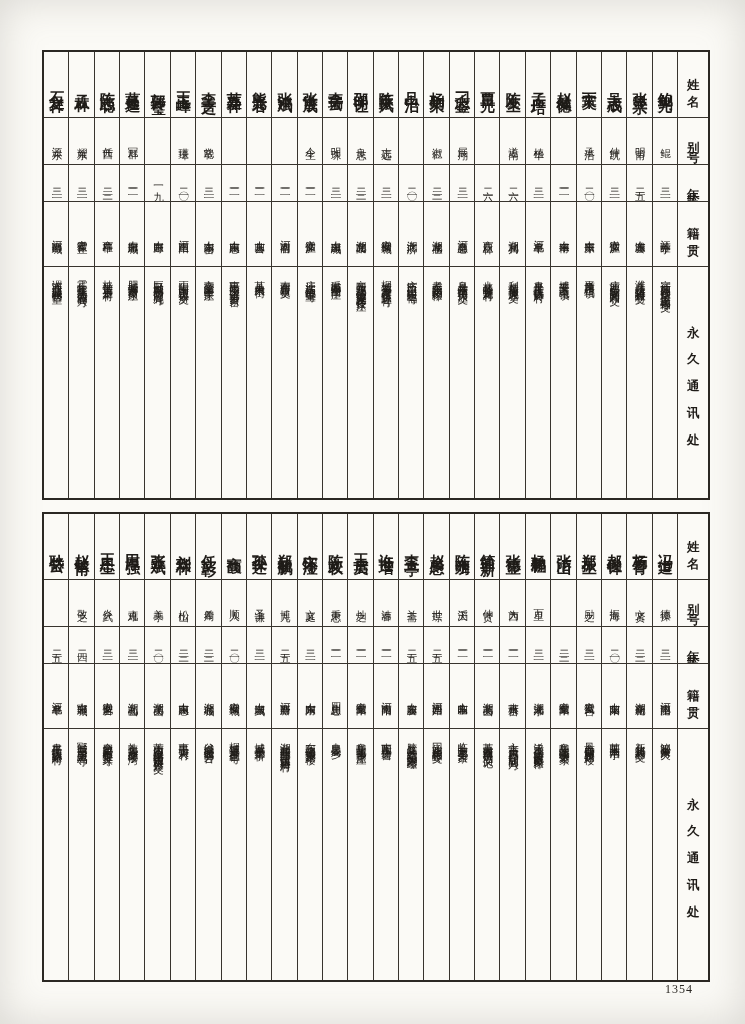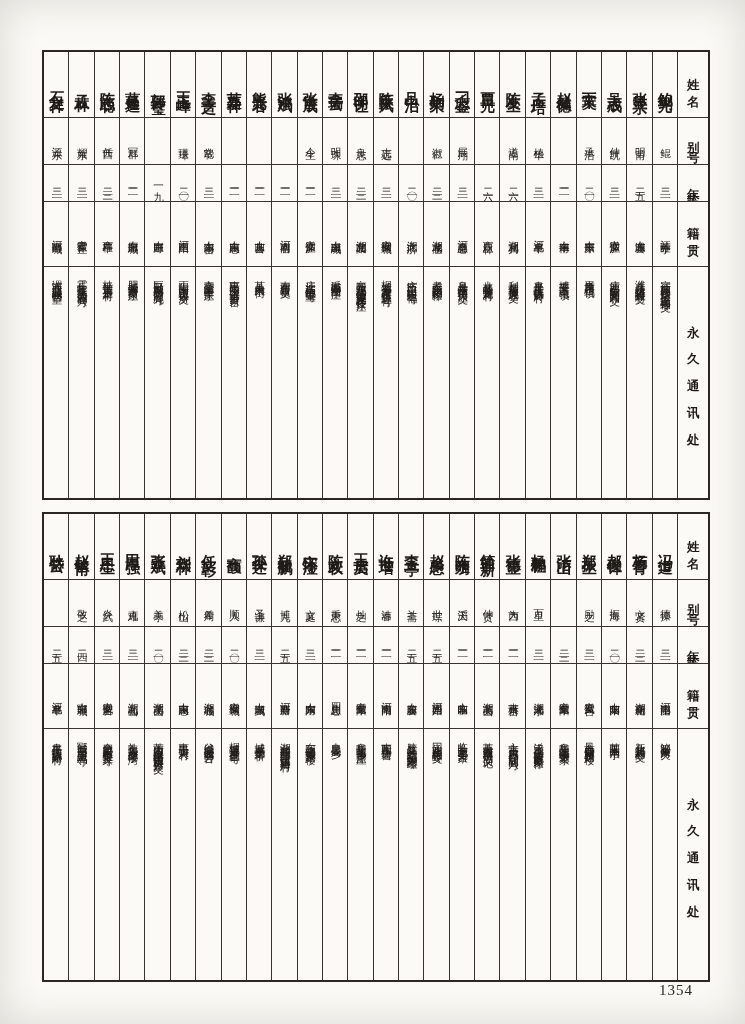--- a/index.html
+++ b/index.html
@@ -62,21 +62,21 @@
   .header-col .vtext{font-weight:700;font-size:12.5px;}
   .h-name .vtext{letter-spacing:17px;}
   .h-alias .vtext{letter-spacing:10px;}
   .h-age .vtext{letter-spacing:5px;}
   .h-native .vtext{letter-spacing:17px;}
   .h-addr .vtext{letter-spacing:27px;}
   .header-col .r-addr{align-items:center;padding-top:0;}
   .page-number{
     position:absolute;
     right:52px;top:982px;
-    font-size:15px;color:#2a2722;
+    font-size:12px;color:#2a2722;
     letter-spacing:1px;
     font-family:"Liberation Serif","DejaVu Serif",serif;
   }
 </style>
 </head>
 <body>
 
 <div class="page">
   <div class="vtable" id="table-top">
       <div class="col header-col">

